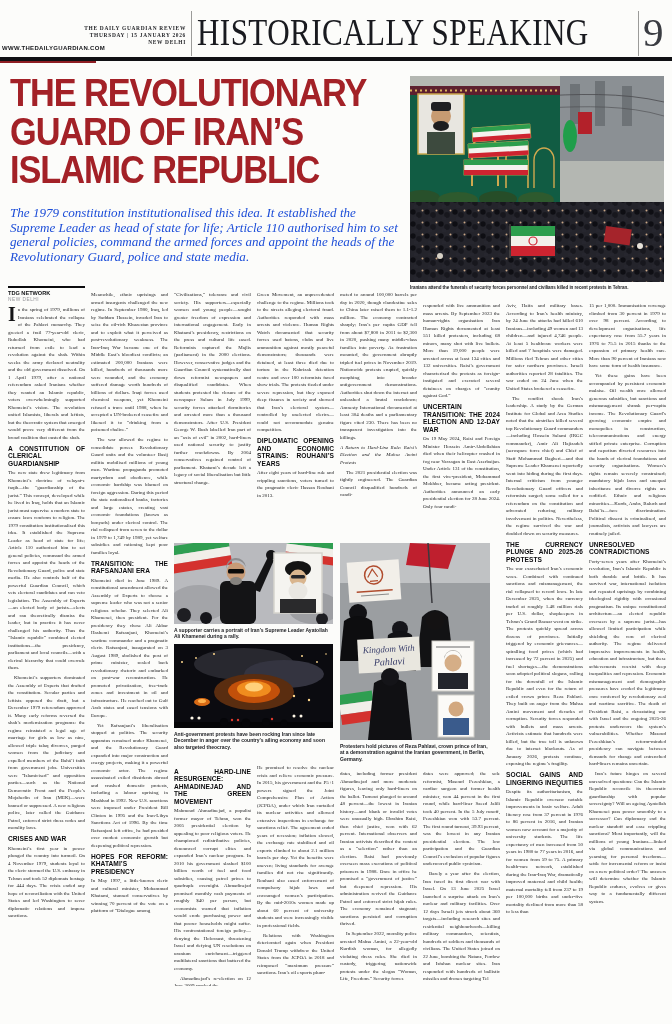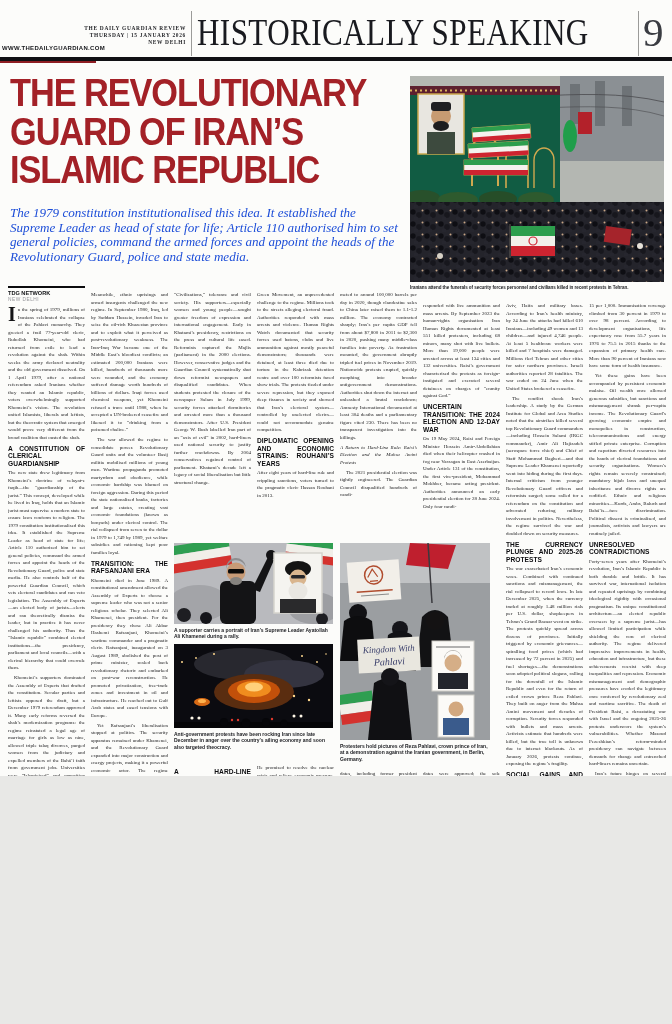--- a/index.html
+++ b/index.html
@@ -1,16 +1,16 @@
 <!DOCTYPE html>
 <html><head>
 <meta charset="utf-8">
 <style>
   html,body{margin:0;padding:0;background:#e8e8e6;}
-  .page{position:relative;width:672px;height:776px;background:#fcfcfa;margin:0 auto;overflow:hidden;
+  .page{position:relative;width:672px;height:1024px;background:#fcfcfa;margin:0 auto;overflow:hidden;
         font-family:"Liberation Serif",serif;color:#1d1d1f;}
   
   .mast-url{position:absolute;left:2px;top:45px;font:bold 6px "Liberation Sans",sans-serif;letter-spacing:.3px;color:#15161a;}
   .mast-info{position:absolute;left:40px;top:25px;width:146px;text-align:right;
              font:bold 5.4px/7px "Liberation Serif",serif;letter-spacing:.7px;color:#26272b;}
   .vrule{position:absolute;width:1px;background:#9b9b99;}
   .vr1{left:191px;top:11px;height:45px;}
   .vr2{left:638px;top:11px;height:45px;}
   .section-title{position:absolute;left:197px;top:10px;white-space:nowrap;
                  font:37px/46px "Liberation Serif",serif;color:#191a1f;

